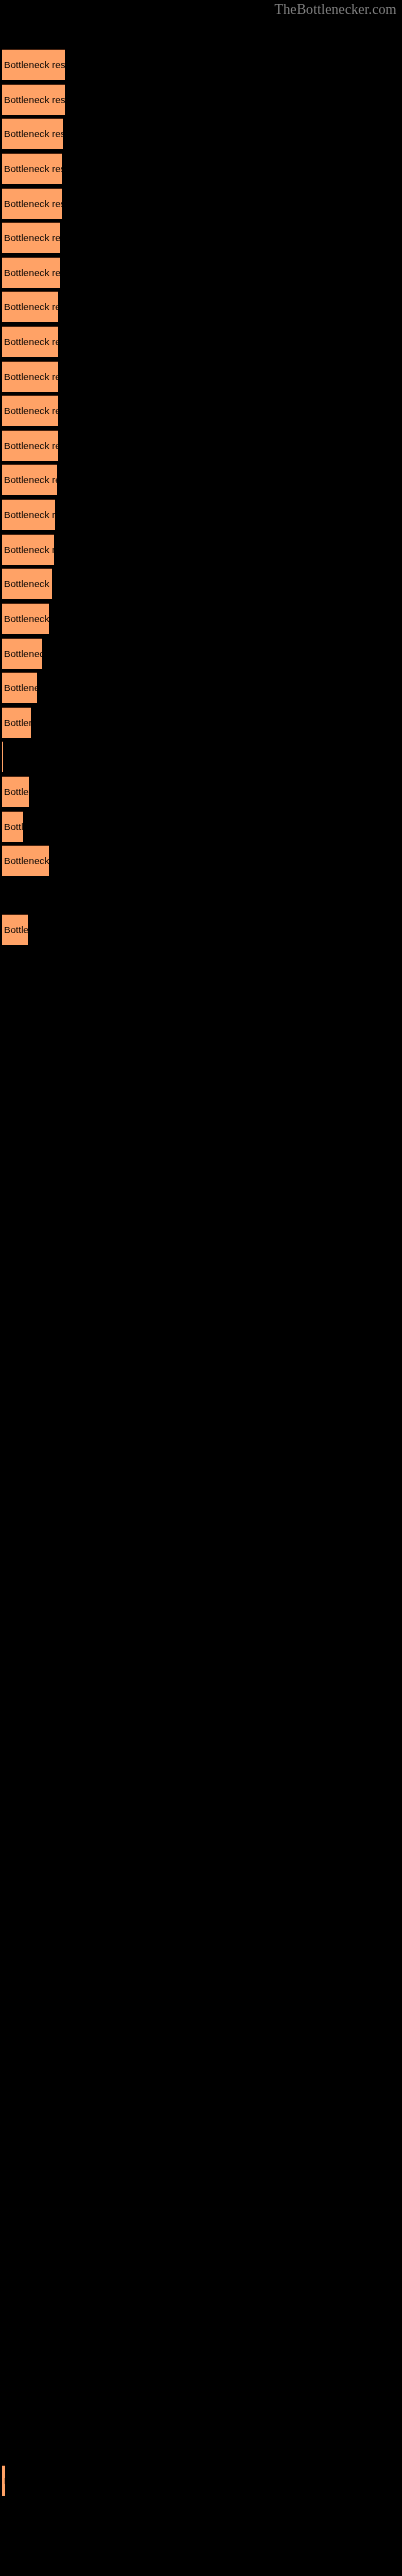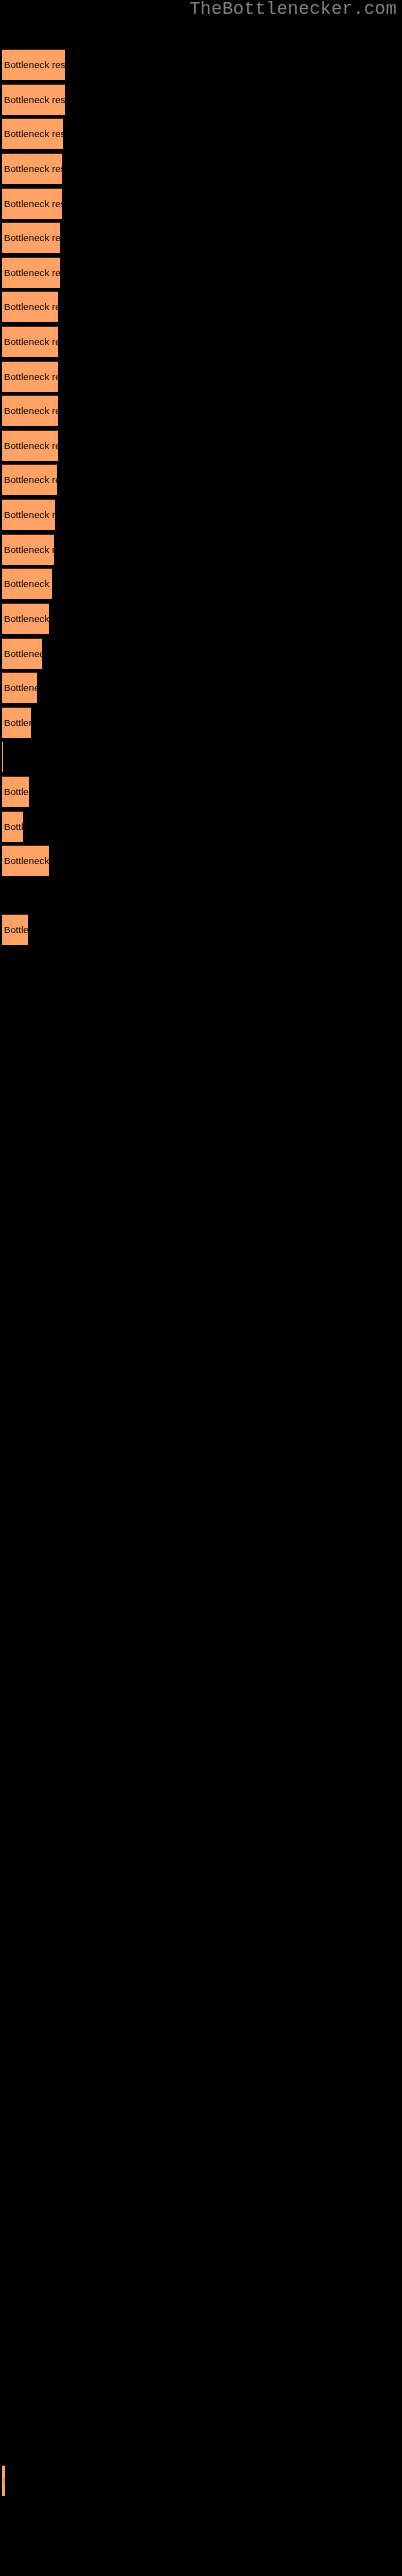--- a/index.html
+++ b/index.html
@@ -12,26 +12,26 @@
     height: 2576px;
     position: relative;
     overflow: hidden;
     font-family: "Liberation Sans", sans-serif;
   }
 
   .site-title {
     position: absolute;
     right: 6.4px;
     top: 0.8px;
-    font-size: 18px;
+    font-size: 14px;
     line-height: 17.7px;
     color: #808080;
     letter-spacing: 0.1px;
     white-space: nowrap;
-    font-family: Liberation Mono, monospace;
+    font-family: Liberation Serif, serif;
   }
 
   .chart-area {
     position: absolute;
     left: 0;
     top: 0;
     width: 403px;
     height: 2576px;
   }
 

